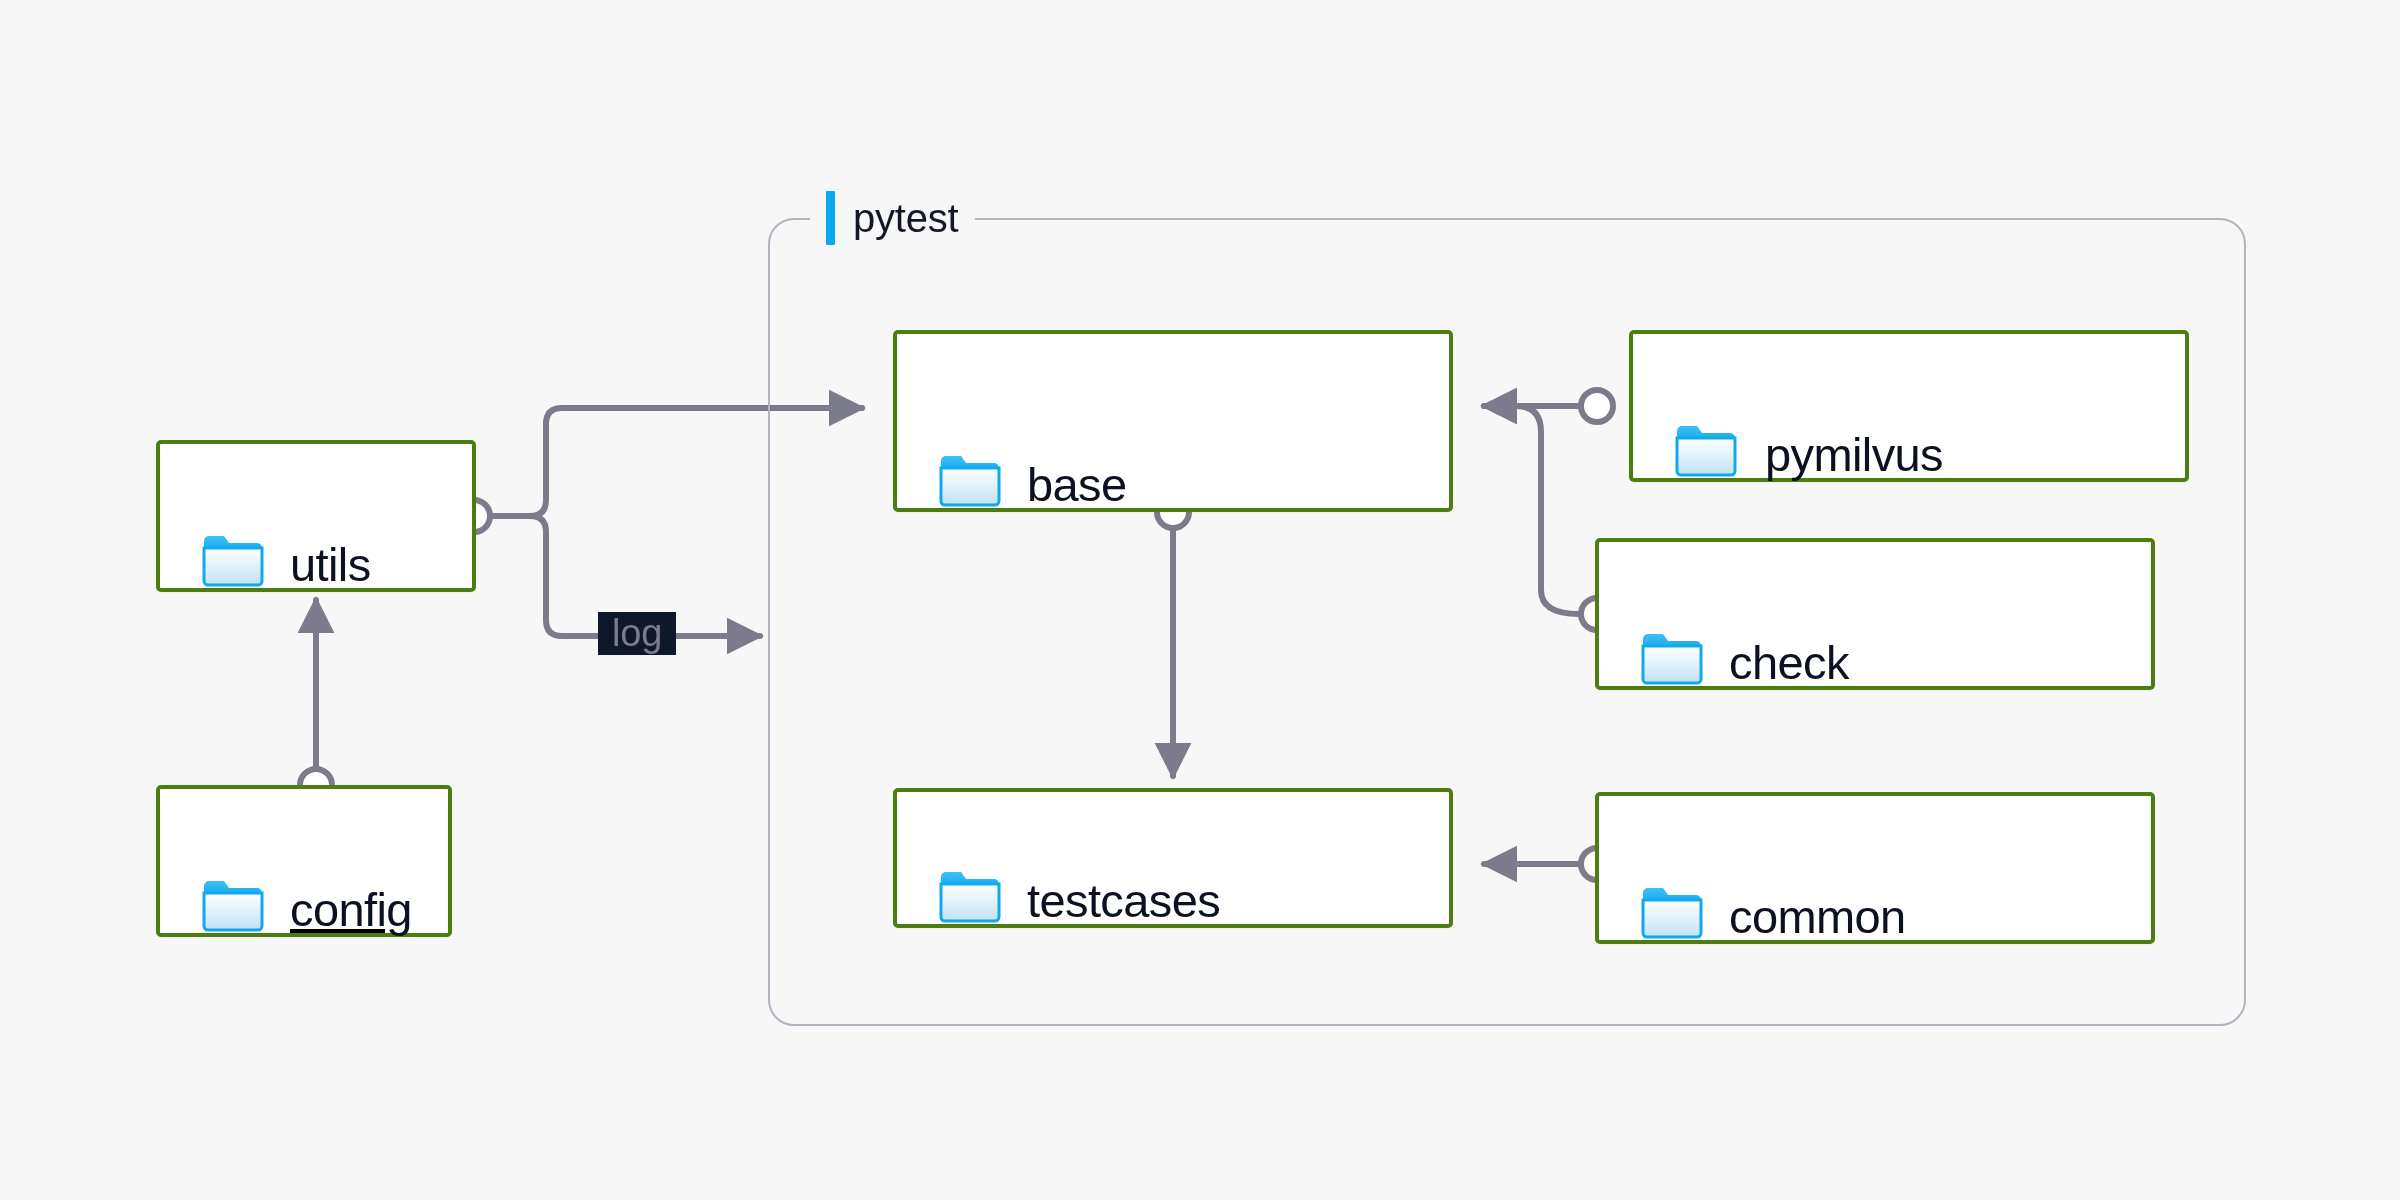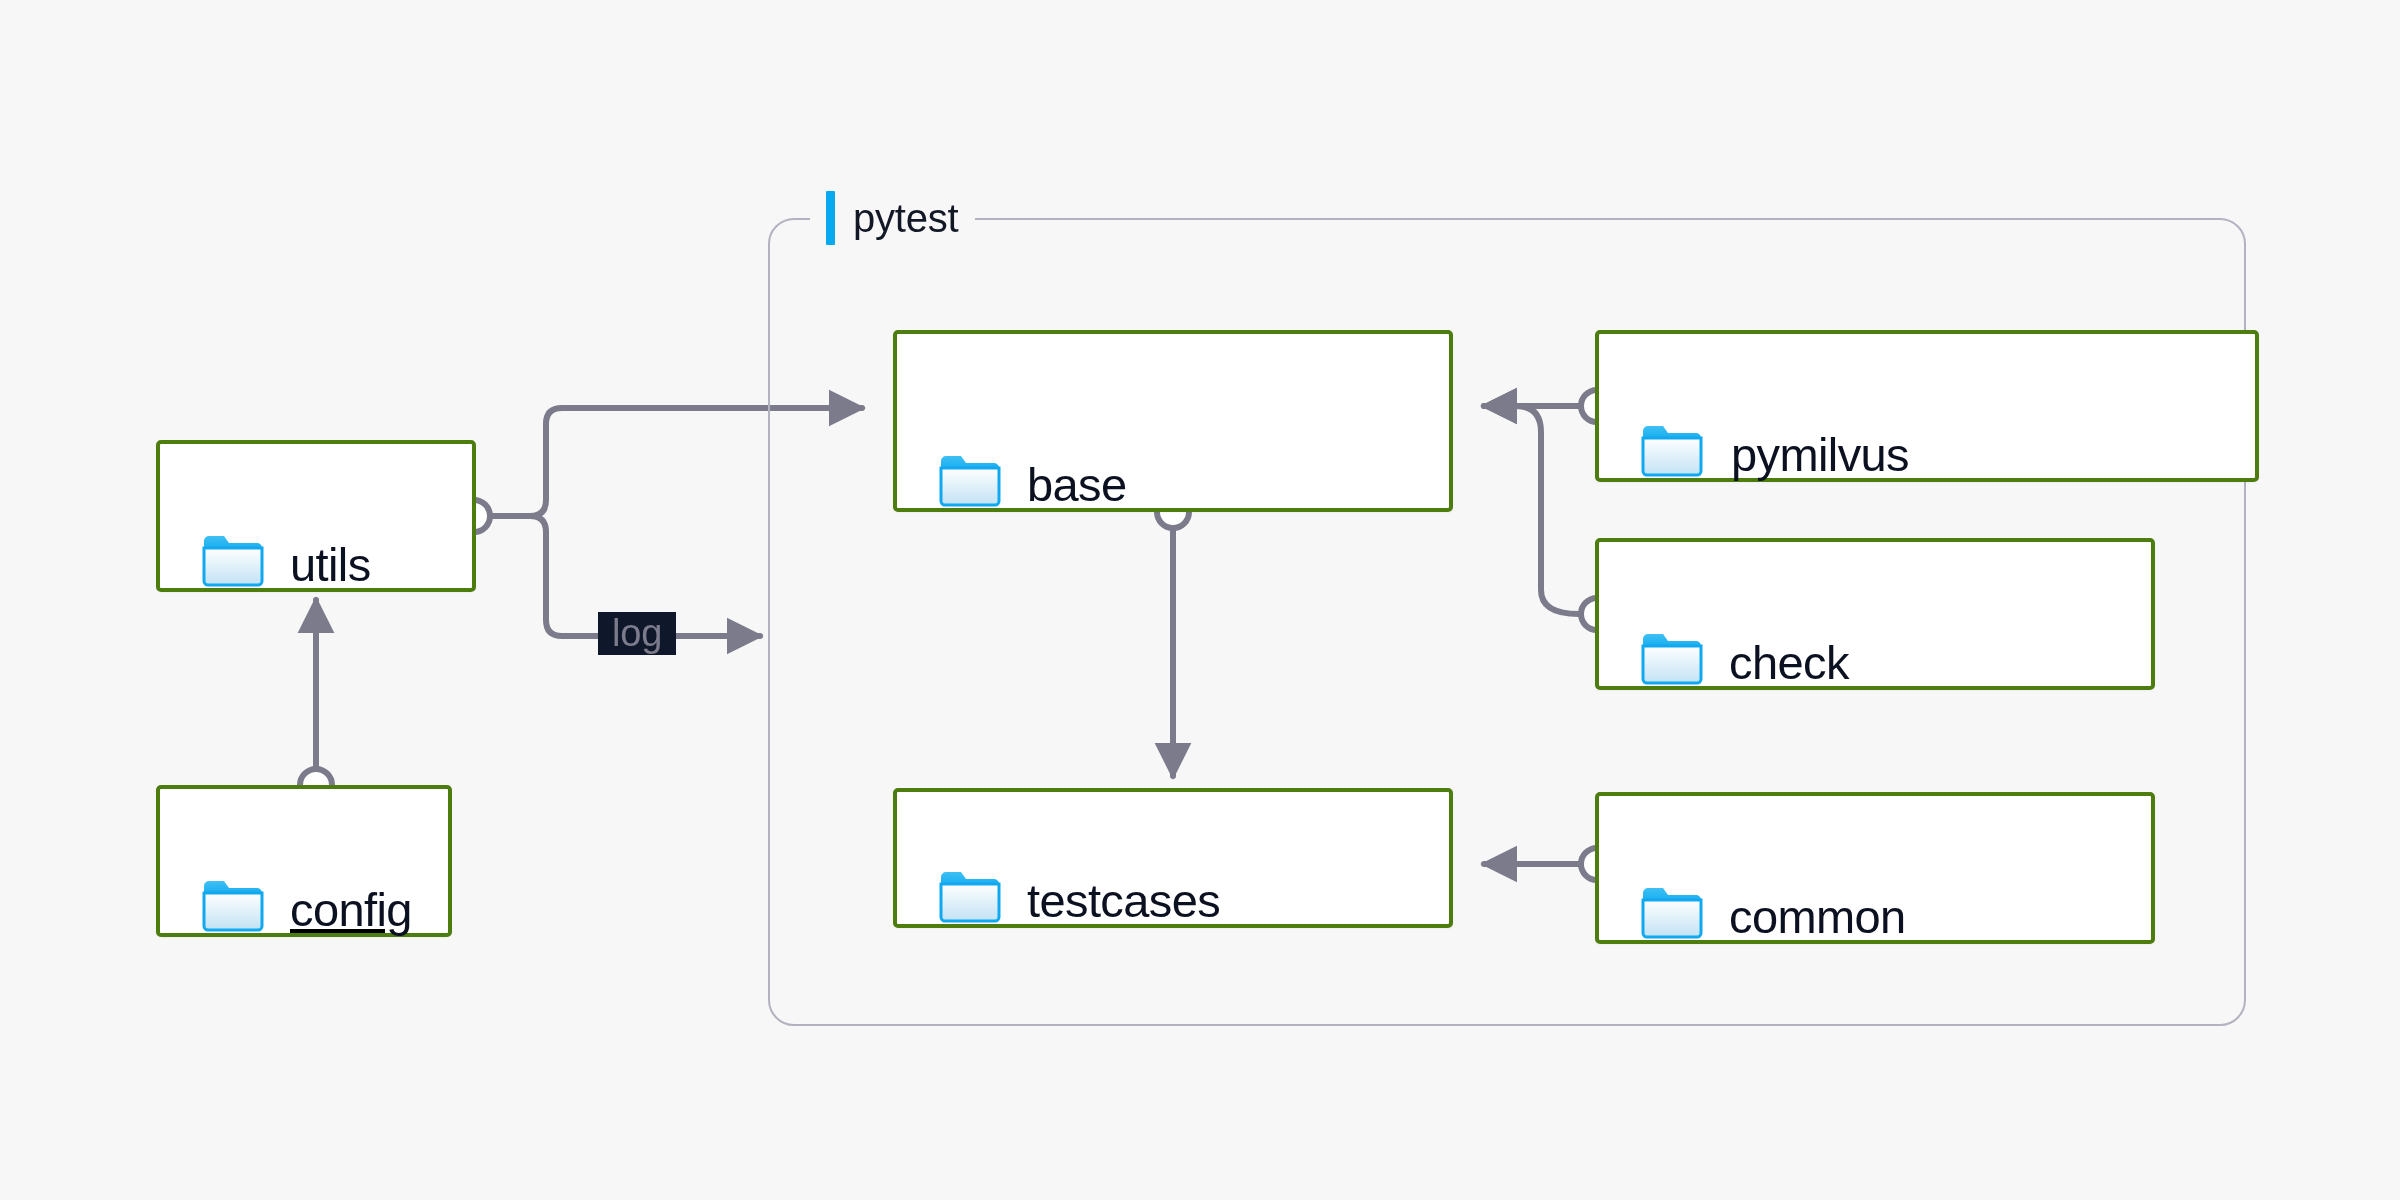--- a/index.html
+++ b/index.html
@@ -186,21 +186,21 @@
   <div class="node" style="left:893px; top:788px; width:560px; height:140px;">
     <span class="folder-icon">
       <svg viewBox="0 0 62 54" width="62" height="54">
         <path d="M2 12 L2 7 A5 5 0 0 1 7 2 L22 2 L27 9 L55 9 A5 5 0 0 1 60 14 L60 18 L2 18 Z" fill="url(#folderTabGrad)"></path>
         <path d="M2 14 L60 14 L60 47 A4 4 0 0 1 56 51 L6 51 A4 4 0 0 1 2 47 Z" fill="url(#folderGrad)" stroke="#10a9ef" stroke-width="3"></path>
       </svg>
     </span>
     <span class="node-label">testcases</span>
   </div>
 
-  <div class="node" style="left:1595px; top:330px; width:664px; height:152px;gap:28px;">
+  <div class="node" style="left:1629px; top:330px; width:560px; height:152px;gap:28px;">
     <span class="folder-icon">
       <svg viewBox="0 0 62 54" width="62" height="54">
         <path d="M2 12 L2 7 A5 5 0 0 1 7 2 L22 2 L27 9 L55 9 A5 5 0 0 1 60 14 L60 18 L2 18 Z" fill="url(#folderTabGrad)"></path>
         <path d="M2 14 L60 14 L60 47 A4 4 0 0 1 56 51 L6 51 A4 4 0 0 1 2 47 Z" fill="url(#folderGrad)" stroke="#10a9ef" stroke-width="3"></path>
       </svg>
     </span>
     <span class="node-label">pymilvus</span>
   </div>
 
   <div class="node" style="left:1595px; top:538px; width:560px; height:152px;">

